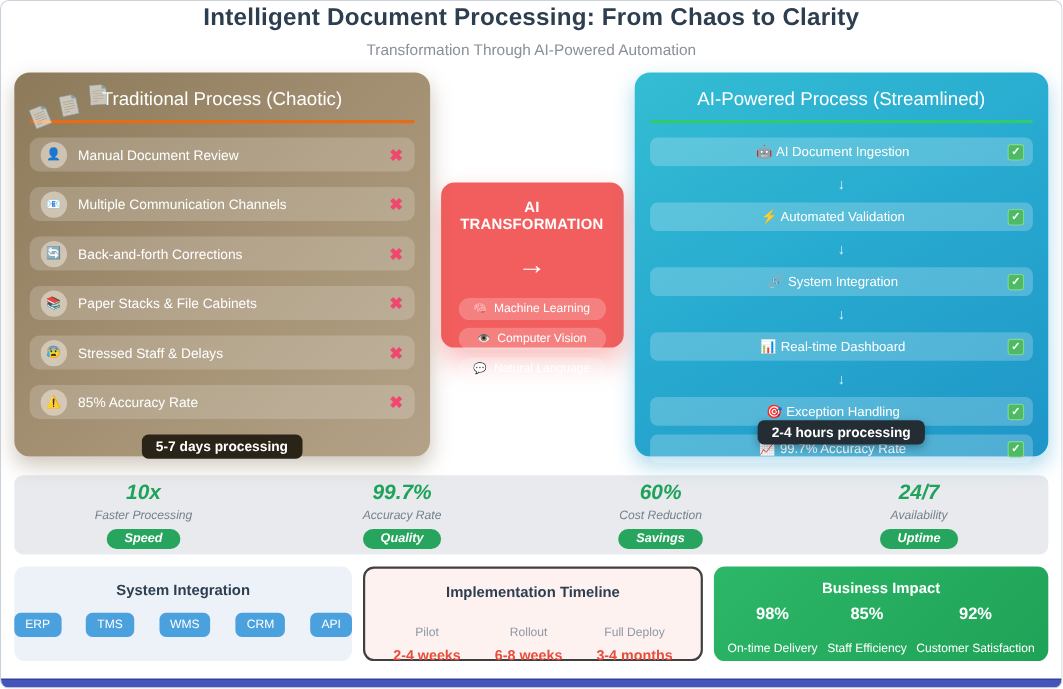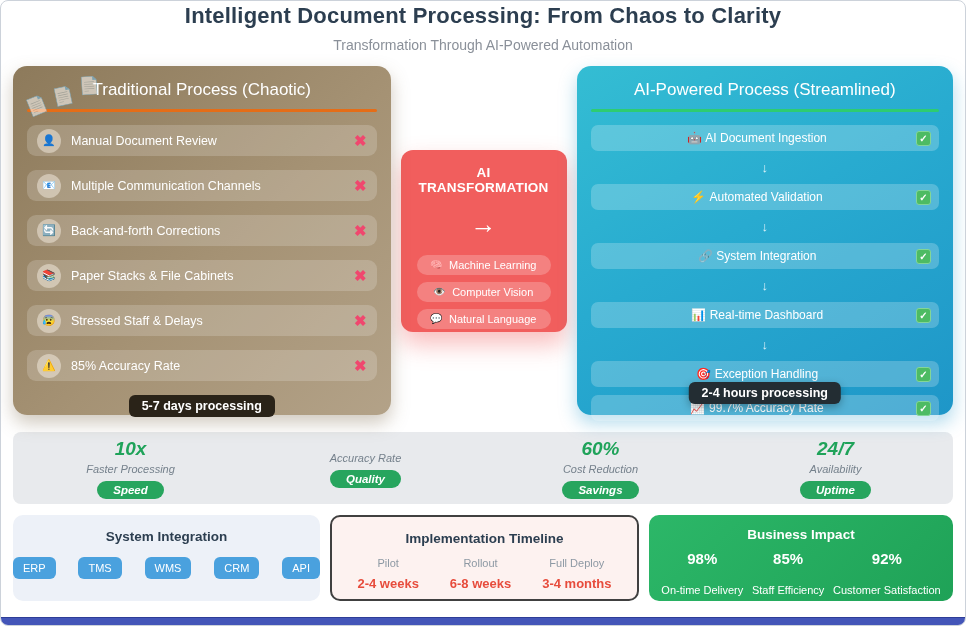--- a/index.html
+++ b/index.html
@@ -40,21 +40,21 @@
   .reject{ color:#f0476e; font-size:15px; font-weight:bold; }
   .proc-badge{
     width:fit-content; margin:0 auto; padding:4px 13px; border-radius:6px;
     color:#ffffff; font-size:12.5px; font-weight:bold; white-space:nowrap;
   }
   .badge-left{ background:#2a2318; }
   .badge-right{ position:absolute; left:50%; transform:translateX(-50%); bottom:11px; background:#232d33; box-shadow:0 3px 8px rgba(0,0,0,.3);}
   
   .mid-wrap{ flex:1; display:flex; align-items:center; justify-content:center; }
   .panel-mid{
-    width:166px; height:182px; background:#f15e5d; border-radius:12px;
+    width:166px; height:150px; background:#f15e5d; border-radius:12px;
     box-shadow:0 12px 24px rgba(240,90,90,.4); padding:15px 12px; text-align:center;
   }
   .mid-title{ color:#ffffff; font-size:13.5px; font-weight:bold; letter-spacing:.2px;}
   .mid-arrow{ color:#ffffff; font-size:26px; line-height:1; margin:16px 0 18px;}
   .ai-tag{
     display:flex; align-items:center; justify-content:center; gap:6px;
     width:134px; margin:7px auto 0; padding:4px 6px; border-radius:13px;
     background:rgba(255,255,255,0.22); color:#ffffff; font-size:11px; white-space:nowrap;
   }
   .ai-tag .tag-icon{ font-size:10px; }
@@ -90,21 +90,21 @@
   }
   
   .cards-row{ display:flex; gap:10px; margin:11px 12px 0; height:86px; }
   .card{ border-radius:10px; text-align:center; padding-top:14px; }
   .card-title{ font-size:13.5px; font-weight:bold; color:#2c3e50; }
   .card-integration{ width:308px; background:#edf1f8; }
   .sys-pills{ display:flex; justify-content:space-between; gap:8px; margin-top:13px; }
   .sys-pill{ background:#4aa1de; color:#ffffff; font-size:11px; padding:5px 10px; border-radius:6px; }
   .card-timeline{ width:310px; background:#fdf2f0; border:2px solid #404040; }
   .phases{ display:flex; justify-content:space-around; margin-top:11px; padding:0 10px;}
-  .phase-label{ font-size:11px; color:#8d99a4; }
+  .phase-label{ font-size:11px; color:#8d99a4;margin-top:12px; }
   .phase-value{ font-size:13px; font-weight:bold; color:#e74c3c; margin-top:7px; }
   .card-impact{ width:305px; background:linear-gradient(135deg,#2cb768,#1fa257); color:#ffffff; padding-top:12px;}
   .card-impact .card-title{ color:#ffffff; }
   .metrics{ display:flex; justify-content:space-around; margin-top:8px; padding:0 8px;}
   .metric-value{ font-size:15px; font-weight:bold; }
   .metric-label{ font-size:11px; margin-top:17px; }
   
   .bottom-bar{ position:absolute; left:0; bottom:0; width:100%; height:8px; background:#4355b8; border-top:1px solid #2e3d97;}
 </style>
 </head>
@@ -216,20 +216,21 @@
     </div>
   </div>
 
   <div class="stats-bar">
     <div class="stat">
       <div class="stat-value">10x</div>
       <div class="stat-label">Faster Processing</div>
       <span class="stat-pill">Speed</span>
     </div>
     <div class="stat">
+      <div class="stat-value">99.7%</div>
       <div class="stat-label">Accuracy Rate</div>
       <span class="stat-pill">Quality</span>
     </div>
     <div class="stat">
       <div class="stat-value">60%</div>
       <div class="stat-label">Cost Reduction</div>
       <span class="stat-pill">Savings</span>
     </div>
     <div class="stat">
       <div class="stat-value">24/7</div>

